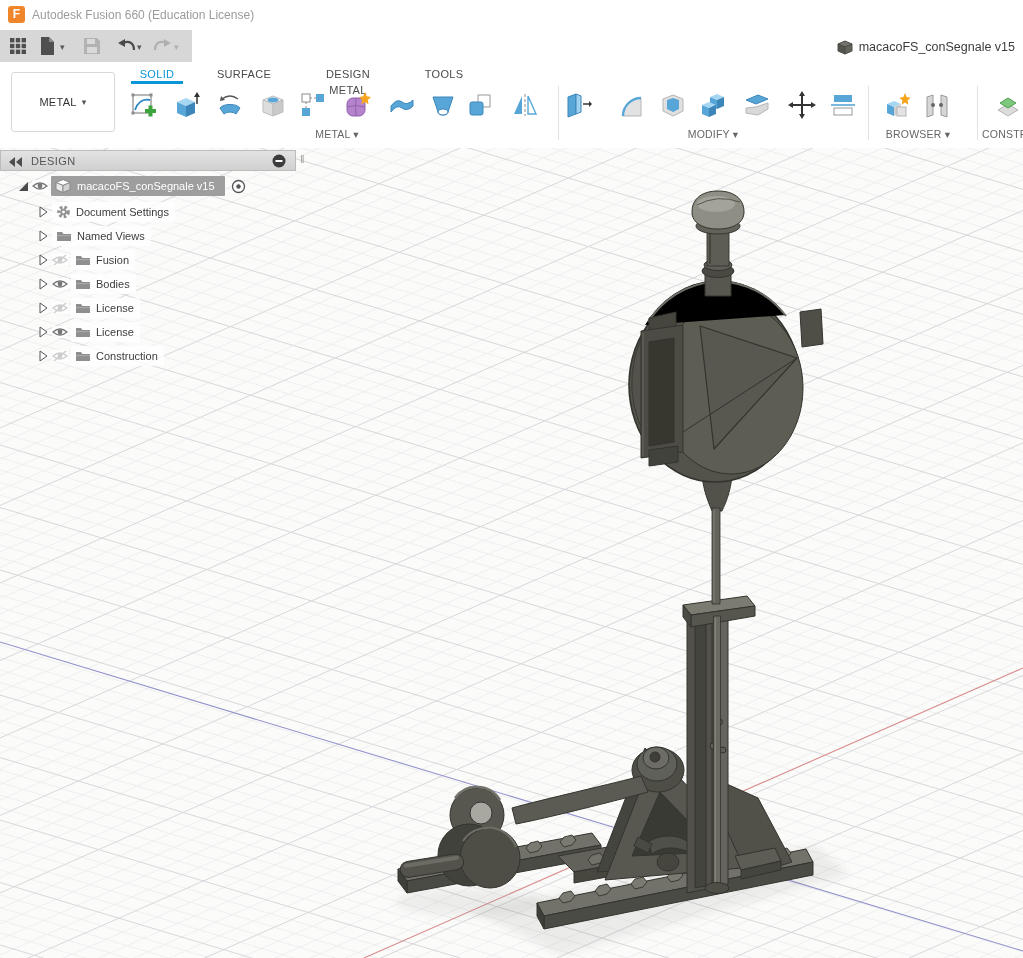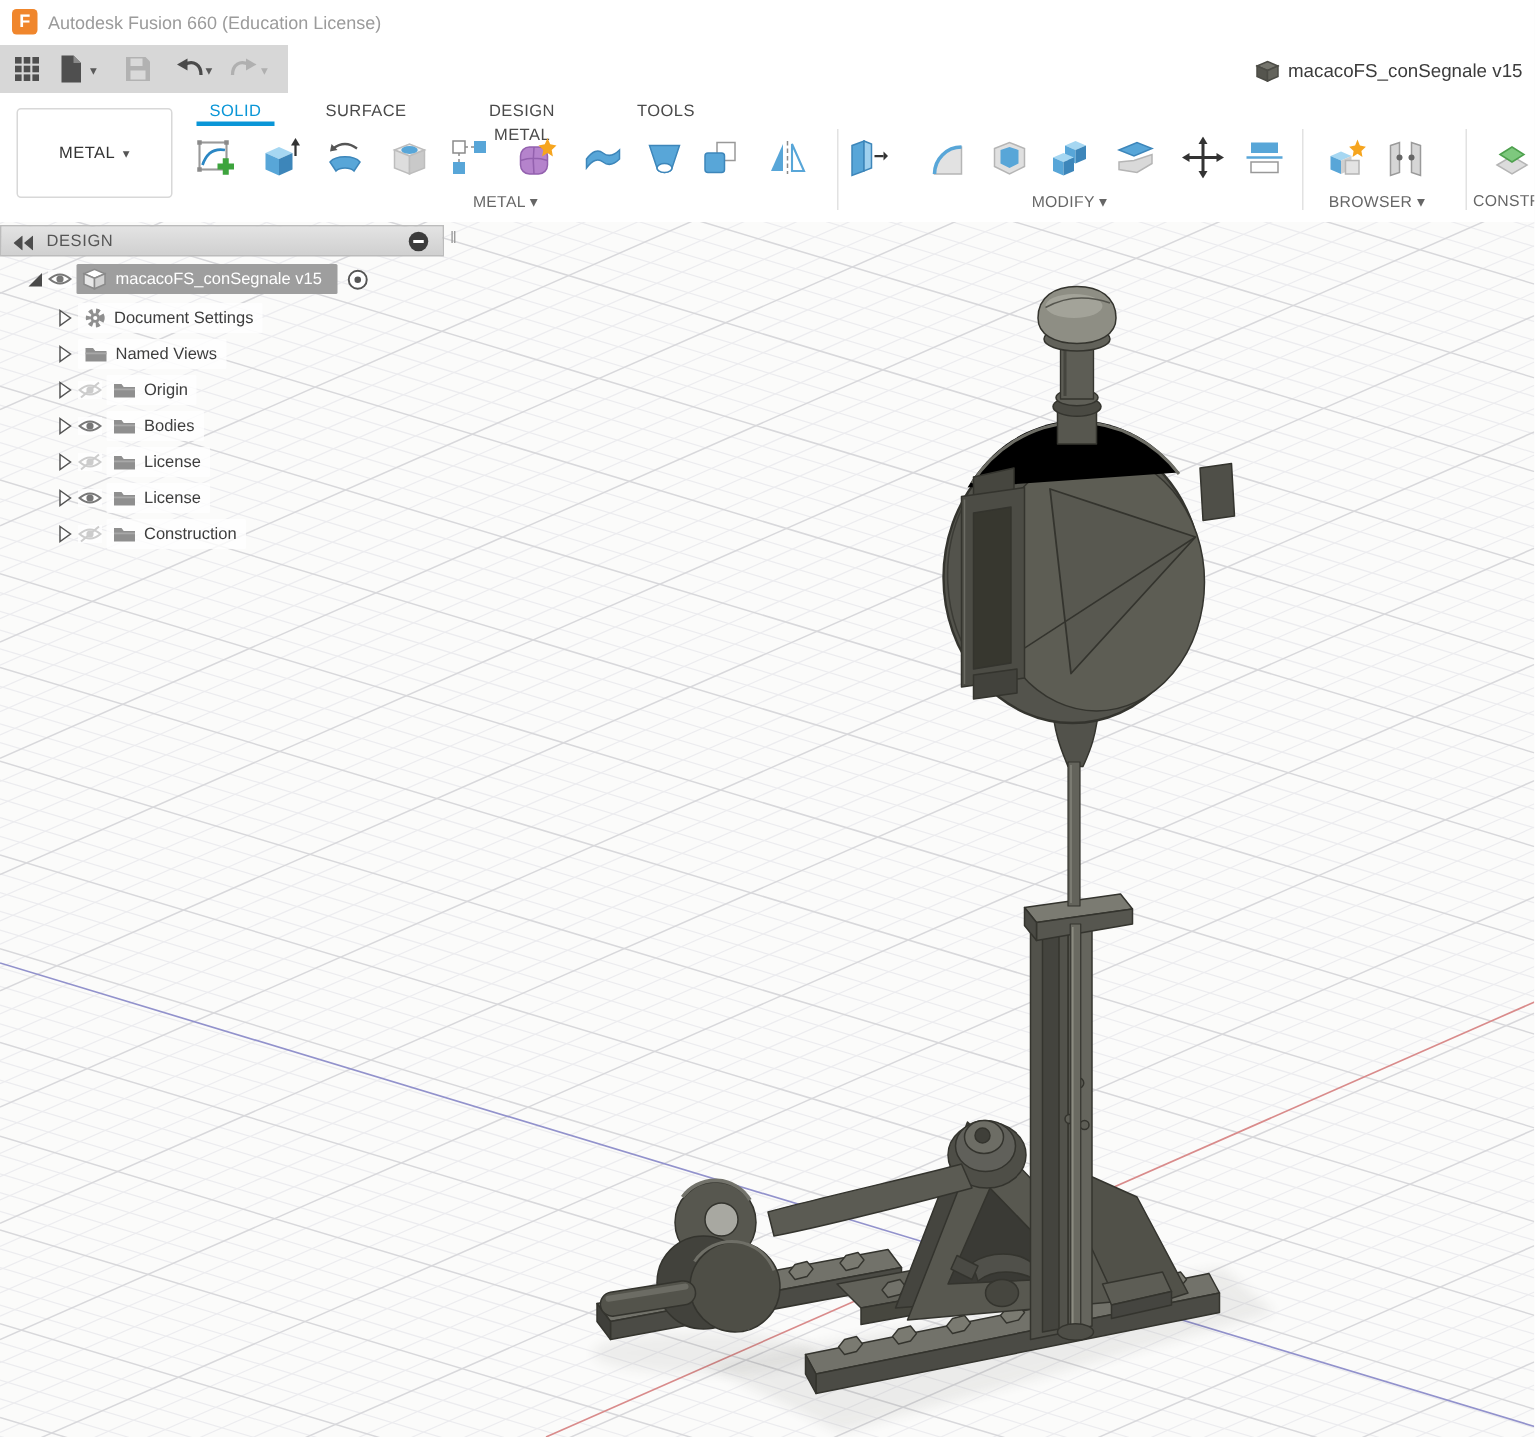--- a/index.html
+++ b/index.html
@@ -679,21 +679,21 @@
             <path d="M1,6 Q8,0 15,6 Q8,12 1,6 Z" fill="none" stroke="#ccc" stroke-width="1.3"></path>
             <circle cx="8" cy="6" r="2.4" fill="#ccc"></circle>
             <line x1="2" y1="11" x2="14" y2="1" stroke="#ccc" stroke-width="1.3"></line>
           </svg>
       </span>
       <span class="pill">
         <svg class="fold" width="16" height="12" viewBox="0 0 16 12">
           <path d="M1,2 L6,2 L7.5,4 L15,4 L15,11 L1,11 Z" fill="#8f8f8f"></path>
             <rect x="1" y="5" width="14" height="1.2" fill="#a8a8a8"></rect>
         </svg>
-        <span>Origin</span>
+        <span>Fusion</span>
       </span>
     </div>
 
     <div class="brow" style="left:34px;top:124px">
       <svg class="arr" viewBox="0 0 12 12">
           <polygon points="3,1 10,6 3,11" fill="#fdfdfd" stroke="#555"></polygon>
         </svg>
       <span class="eyeb" data-state="visible">
         <svg class="eo" width="16" height="12" viewBox="0 0 16 12">
             <path d="M1,6 Q8,0 15,6 Q8,12 1,6 Z" fill="none" stroke="#777" stroke-width="1.3"></path>

